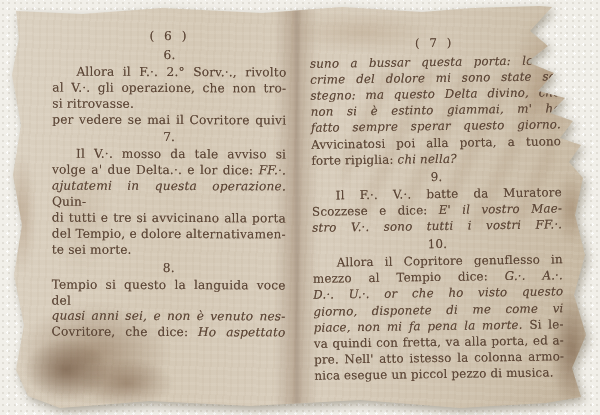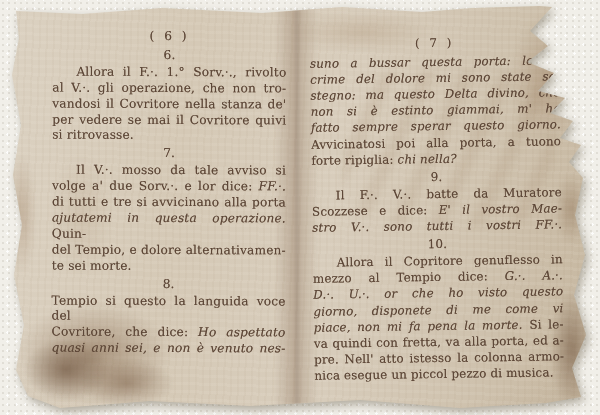--- a/index.html
+++ b/index.html
@@ -83,36 +83,35 @@
       <div class="st s7"></div>
       <div class="st s8"></div>
       <div class="st s9"></div>
       <div class="st s10"></div>
       <div class="gutter"></div>
 
       <div class="page page-left">
         <div class="pagenum">( 6 )</div>
         <div class="sections">
             <div class="heading">6.</div>
-            <div class="line first"><span>Allora il F.·. 1.° Sorv.·., rivolto</span></div>
+            <div class="line first"><span>Allora il F.·. 2.° Sorv.·., rivolto</span></div>
             <div class="line"><span>al V.·. gli operazione, che non tro-</span></div>
-            <div class="line"><span>vandosi il Covritore nella stanza de'</span></div>
+            <div class="line nojust"><span>si ritrovasse.</span></div>
             <div class="line"><span>per vedere se mai il Covritore quivi</span></div>
-            <div class="line nojust"><span>si ritrovasse.</span></div>
             <div class="heading">7.</div>
             <div class="line first"><span>Il V.·. mosso da tale avviso si</span></div>
-            <div class="line"><span>volge a' due Sorv.·. e lor dice: </span><span class="it">FF.·.</span></div>
+            <div class="line"><span>volge a' due Delta.·. e lor dice: </span><span class="it">FF.·.</span></div>
+            <div class="line"><span class="it">ajutatemi in questa operazione.</span><span> Quin-</span></div>
             <div class="line"><span>di tutti e tre si avvicinano alla porta</span></div>
-            <div class="line"><span class="it">ajutatemi in questa operazione.</span><span> Quin-</span></div>
             <div class="line"><span>del Tempio, e dolore alternativamen-</span></div>
             <div class="line nojust"><span>te sei morte.</span></div>
             <div class="heading">8.</div>
             <div class="line"><span>Tempio si questo la languida voce del</span></div>
+            <div class="line"><span class="it">quasi anni sei, e non è venuto nes-</span></div>
             <div class="line"><span>Covritore, che dice: </span><span class="it">Ho aspettato</span></div>
-            <div class="line"><span class="it">quasi anni sei, e non è venuto nes-</span></div>
           </div>
       </div>
 
       <div class="page page-right">
         <div class="pagenum">( 7 )</div>
         <div class="sections">
             <div class="line"><span class="it">suno a bussar questa porta: le la-</span></div>
             <div class="line"><span class="it">crime del dolore mi sono state so-</span></div>
             <div class="line"><span class="it">stegno: ma questo Delta divino, che</span></div>
             <div class="line"><span class="it">non si è estinto giammai, m' ha</span></div>

